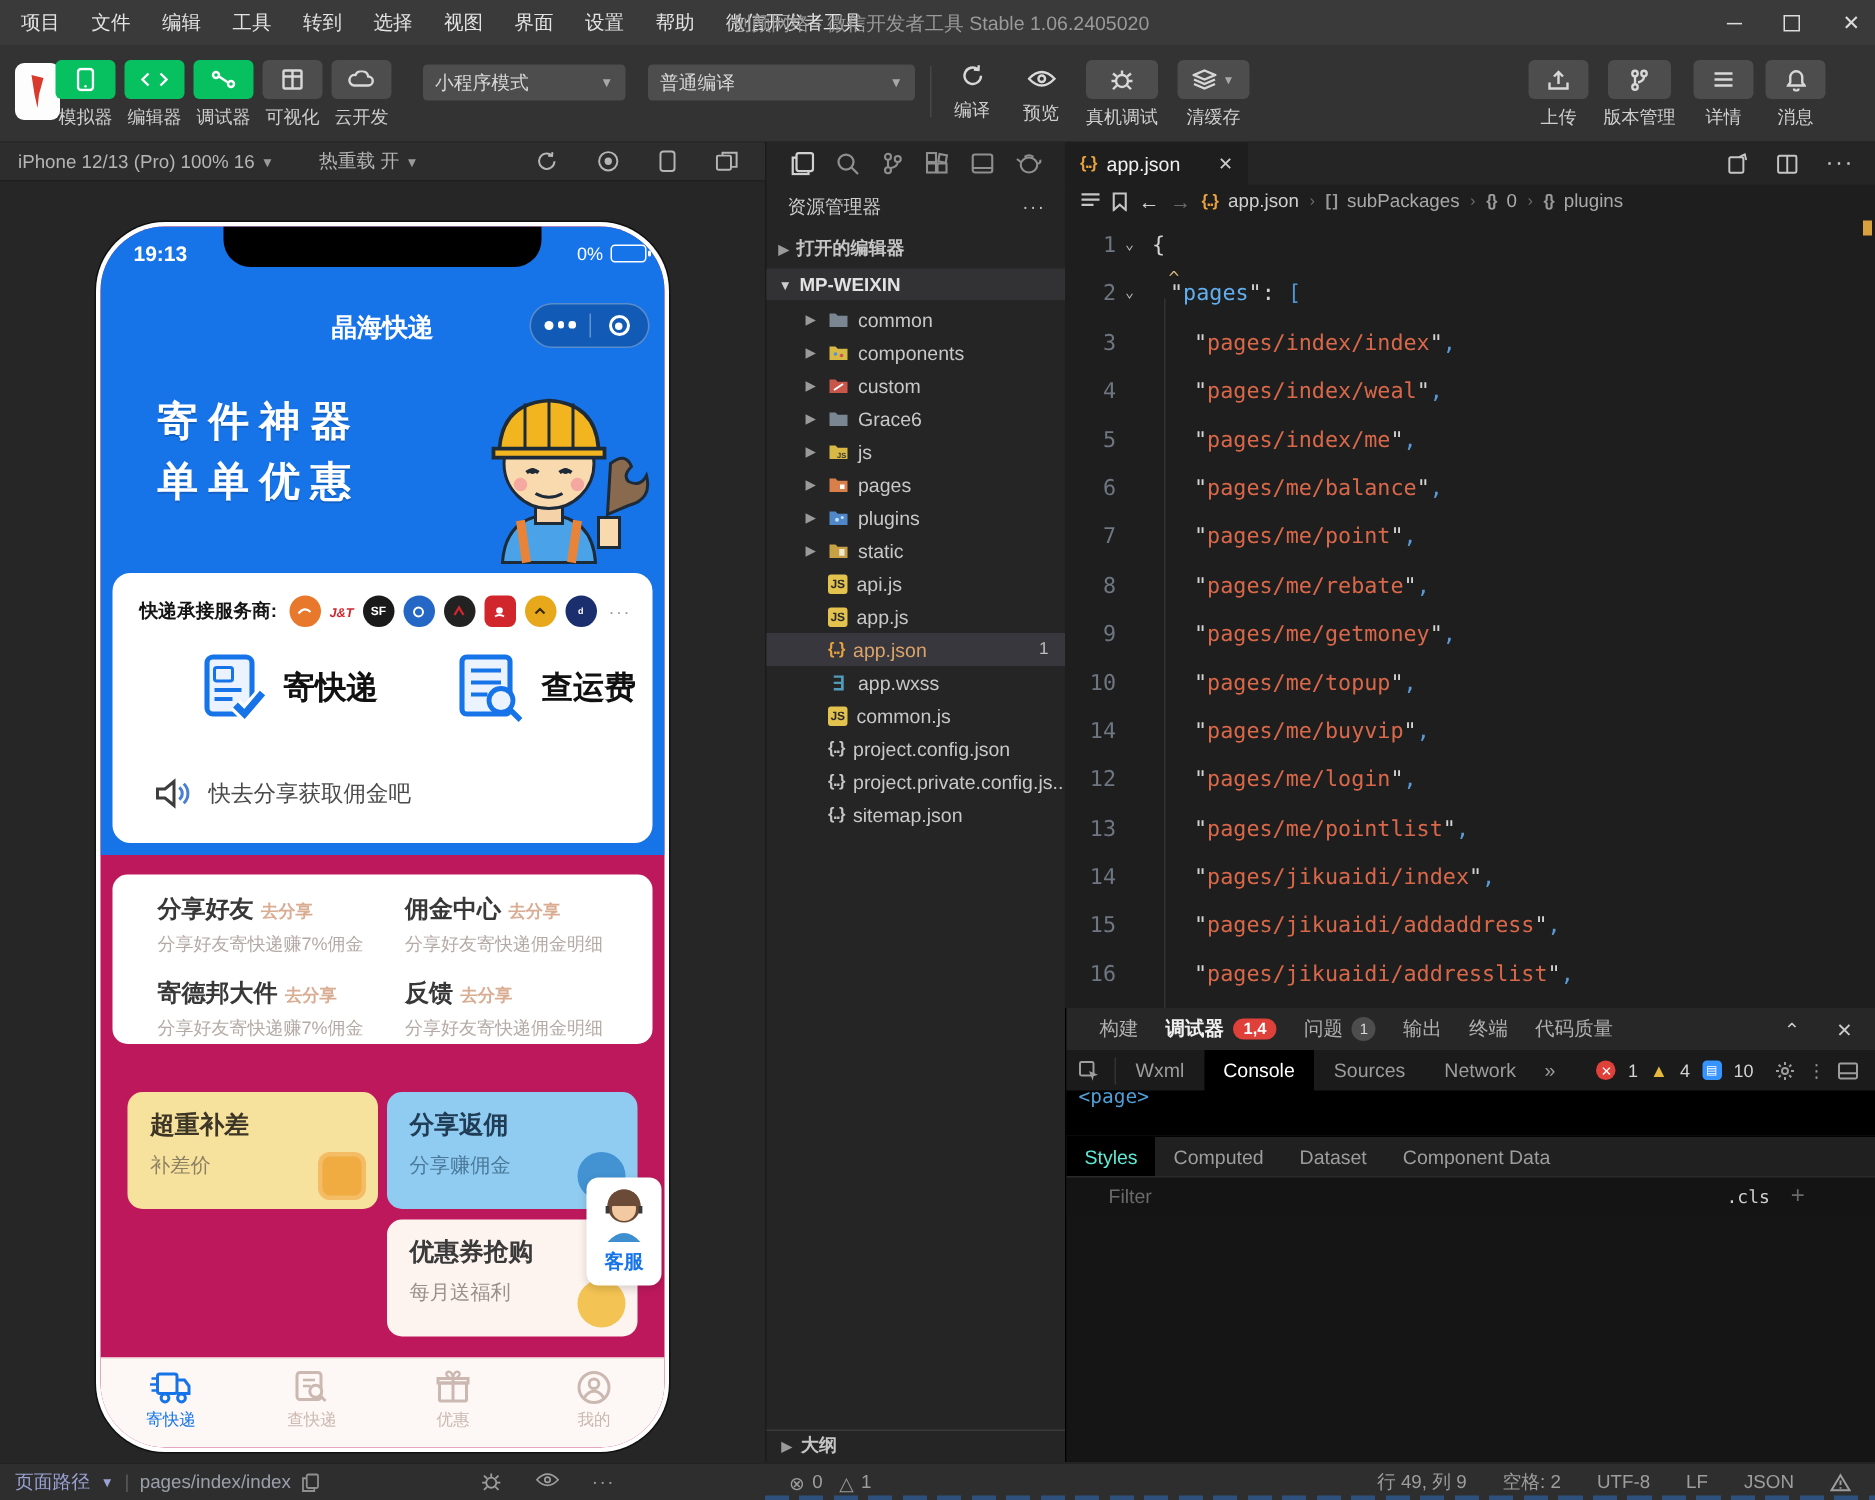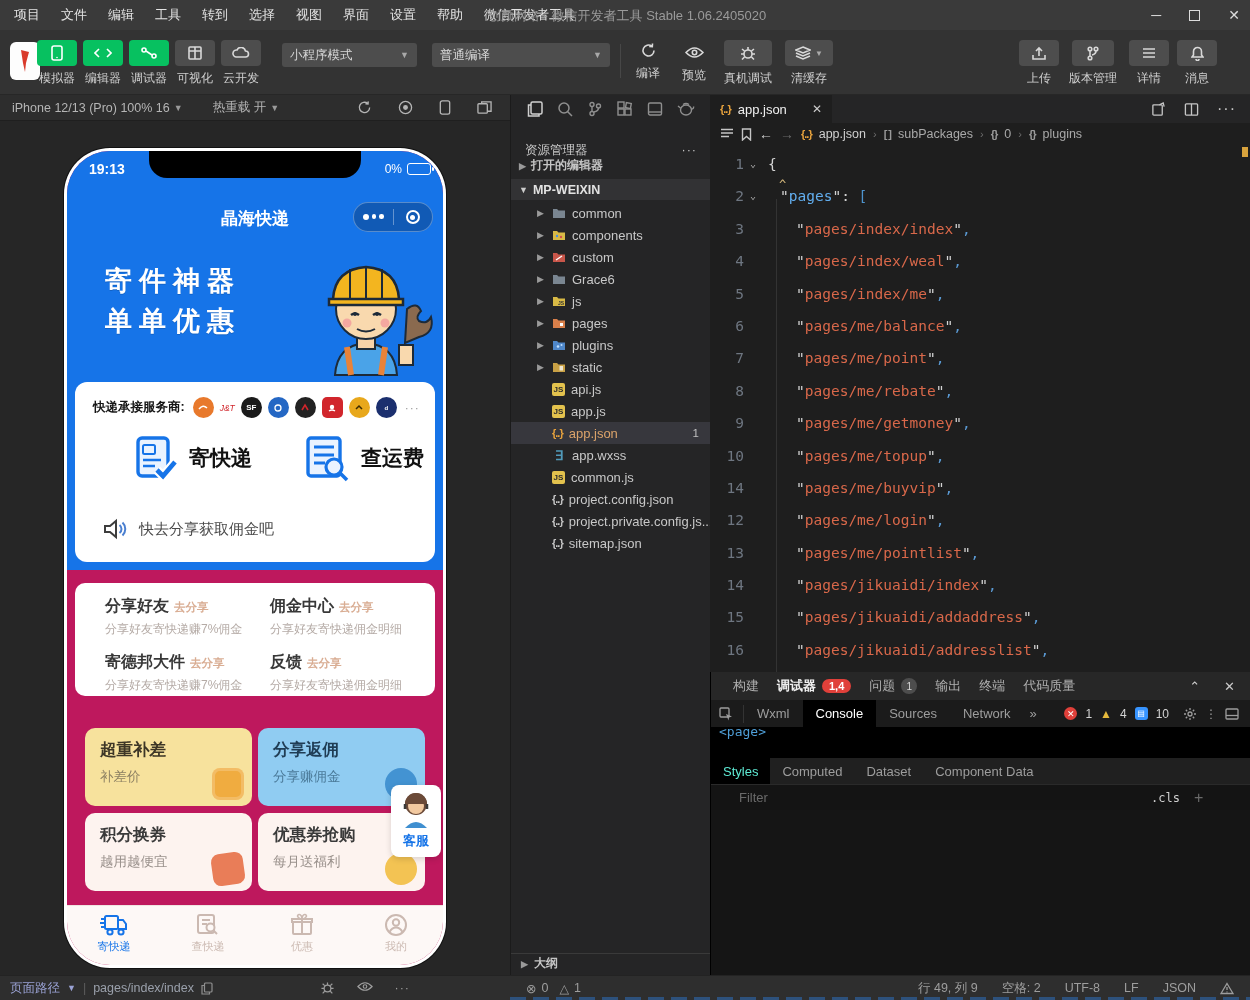--- a/index.html
+++ b/index.html
@@ -100,21 +100,21 @@
   .service .sv-label { font-size:13px; color:#1674e8; font-weight:bold; margin-top:2px; }
 
   .tabbar { position:absolute; left:0; top:754px; width:376px; height:60px; background:#fdf8f6; border-top:1px solid #efe4e0; display:flex; }
   .tab { flex:1; text-align:center; padding-top:7px; }
   .tab .tlbl { display:block; font-size:11px; margin-top:2px; color:#cbb9b1; }
   .tab.active .tlbl { color:#1674e8; }
 
   
   .explorer { position:absolute; left:510px; top:95px; width:200px; height:880px; background:#252526; border-left:1px solid #1b1b1b; }
   .actbar { position:absolute; left:0; top:0; width:200px; height:28px; display:flex; align-items:center; justify-content:space-between; padding:0 16px; }
-  .exph { position:absolute; left:0; top:44px; width:200px; height:22px; display:flex; align-items:center; padding:0 14px; color:#cccccc; font-size:12.5px; }
+  .exph { position:absolute; left:0; top:32px; width:200px; height:22px; display:flex; align-items:center; padding:0 14px; color:#cccccc; font-size:12.5px; }
   .exph .dots { margin-left:auto; color:#c5c5c5; letter-spacing:1px; }
   .secrow { position:absolute; left:0; width:200px; height:21px; display:flex; align-items:center; font-size:12px; font-weight:bold; color:#c5c5c5; padding-left:8px; gap:5px; }
   .secrow.root { background:#323234; color:#e2e2e2; font-size:12.5px; }
   .tree { position:absolute; left:0; top:107px; width:200px; }
   .trow { height:22px; display:flex; align-items:center; padding-left:26px; color:#c8c8c8; font-size:13px; gap:6px; position:relative; }
   .trow .tw { width:9px; color:#9a9a9a; font-size:9px; }
   .trow.file { padding-left:41px; }
   .trow.sel { background:#37373d; color:#dba36a; }
   .trow .badge { position:absolute; right:12px; color:#bfbfbf; font-size:11.5px; }
   .ficon { width:14px; height:14px; display:inline-flex; align-items:center; justify-content:center; font-weight:bold; }
@@ -429,21 +429,21 @@
         </svg>
 
         <div class="card1">
           <div class="courow">
             <span class="coulabel">快递承接服务商:</span>
             <span class="cou" style="background:#e8792c">
                 <svg width="12" height="12" viewBox="0 0 12 12">
                   <path d="M2 7 Q6 2 10 6" stroke="#fff" stroke-width="1.5" fill="none"></path>
                 </svg>
               </span>
-            <span style="color:#d1262c; font-size:8.5px; font-weight:normal; font-style:italic">J&amp;T</span>
+            <span style="color:#d1262c; font-size:8.5px; font-weight:bold; font-style:italic">J&amp;T</span>
             <span class="cou" style="background:#1a1a1a">SF</span>
             <span class="cou" style="background:#2467c4">
                 <svg width="12" height="12" viewBox="0 0 12 12">
                   <circle cx="6" cy="6" r="3" stroke="#fff" stroke-width="1.3" fill="none"></circle>
                 </svg>
               </span>
             <span class="cou" style="background:#222">
                 <svg width="12" height="12" viewBox="0 0 12 12">
                   <path d="M3 8 L6 3 L9 8" stroke="#d1262c" stroke-width="1.6" fill="none"></path>
                 </svg>
@@ -515,25 +515,20 @@
         <div class="promo promo1">
           <div class="pt">超重补差</div>
           <div class="pd">补差价</div>
           <div class="picon"></div>
         </div>
         <div class="promo promo2">
           <div class="pt">分享返佣</div>
           <div class="pd">分享赚佣金</div>
           <div class="picon"></div>
         </div>
-        <div class="promo promo3">
-          <div class="pt">积分换券</div>
-          <div class="pd">越用越便宜</div>
-          <div class="picon"></div>
-        </div>
         <div class="promo promo4">
           <div class="pt">优惠券抢购</div>
           <div class="pd">每月送福利</div>
           <div class="picon"></div>
         </div>
 
         <div class="service">
           <svg width="38" height="40" viewBox="0 0 38 40" style="margin:5px auto 0">
             <circle cx="19" cy="14" r="11" fill="#6b4a38"></circle>
             <circle cx="19" cy="16" r="8" fill="#f2c9a0"></circle>

